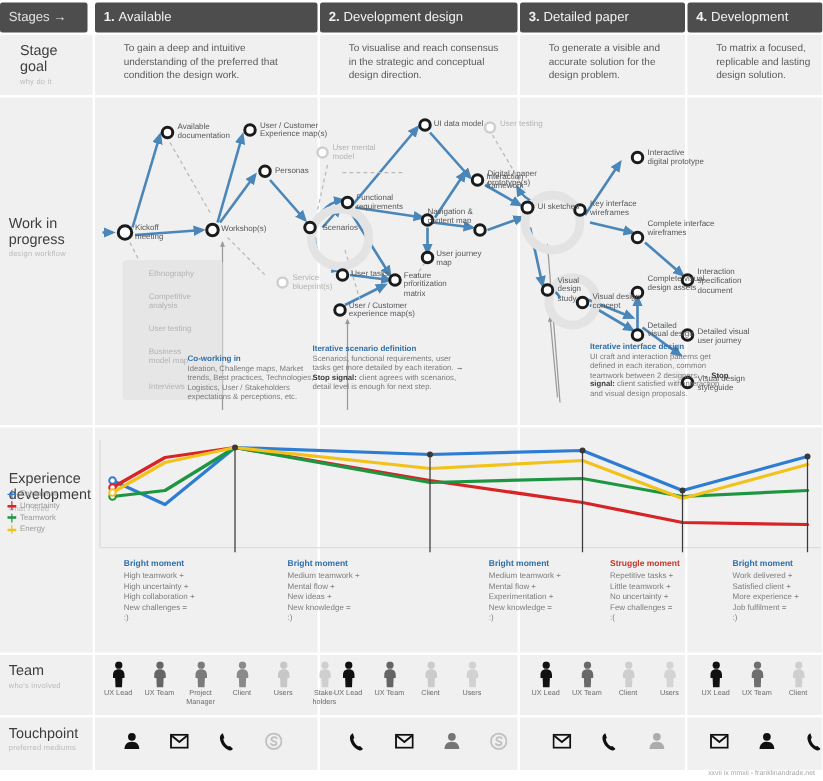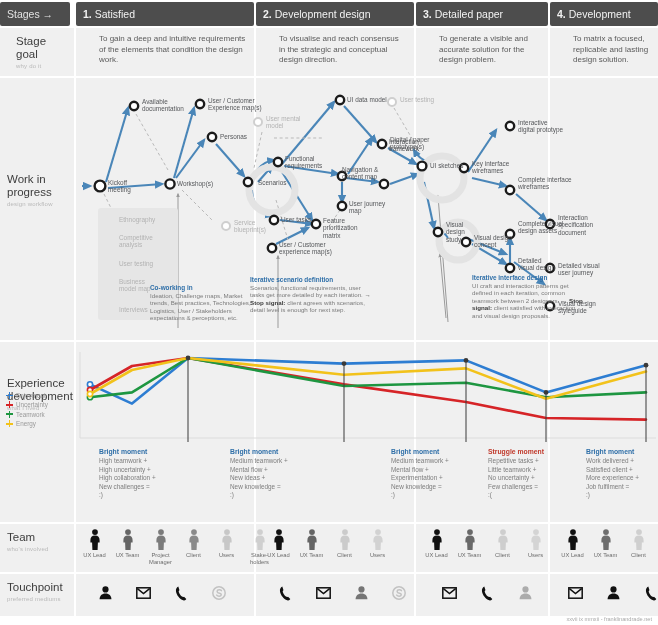--- a/index.html
+++ b/index.html
@@ -106,41 +106,41 @@
 </head>
 <body>
 
 <div class="board">
 
   <div class="hdr stages col-label">
     <span>Stages  →</span>
   </div>
   <div class="hdr col-1">
     <span class="num">1.</span>
-    <span>Satisfied</span>
+    <span>Available</span>
   </div>
   <div class="hdr col-2">
     <span class="num">2.</span>
     <span>Development design</span>
   </div>
   <div class="hdr col-3">
     <span class="num">3.</span>
     <span>Detailed paper</span>
   </div>
   <div class="hdr col-4">
     <span class="num">4.</span>
     <span>Development</span>
   </div>
 
   <div class="rowlabel goal" style="top:28px;height:48px">
     <div class="t">Stage goal</div>
     <div class="s">why do it</div>
   </div>
   <div class="cell goal col-1">
-    <div class="txt">To gain a deep and intuitive requirements of the elements that condition the design work.</div>
+    <div class="txt">To gain a deep and intuitive understanding of the preferred that condition the design work.</div>
   </div>
   <div class="cell goal col-2">
     <div class="txt">To visualise and reach consensus in the strategic and conceptual design direction.</div>
   </div>
   <div class="cell goal col-3">
     <div class="txt">To generate a visible and accurate solution for the design problem.</div>
   </div>
   <div class="cell goal col-4">
     <div class="txt">To matrix a focused, replicable and lasting design solution.</div>
   </div>

